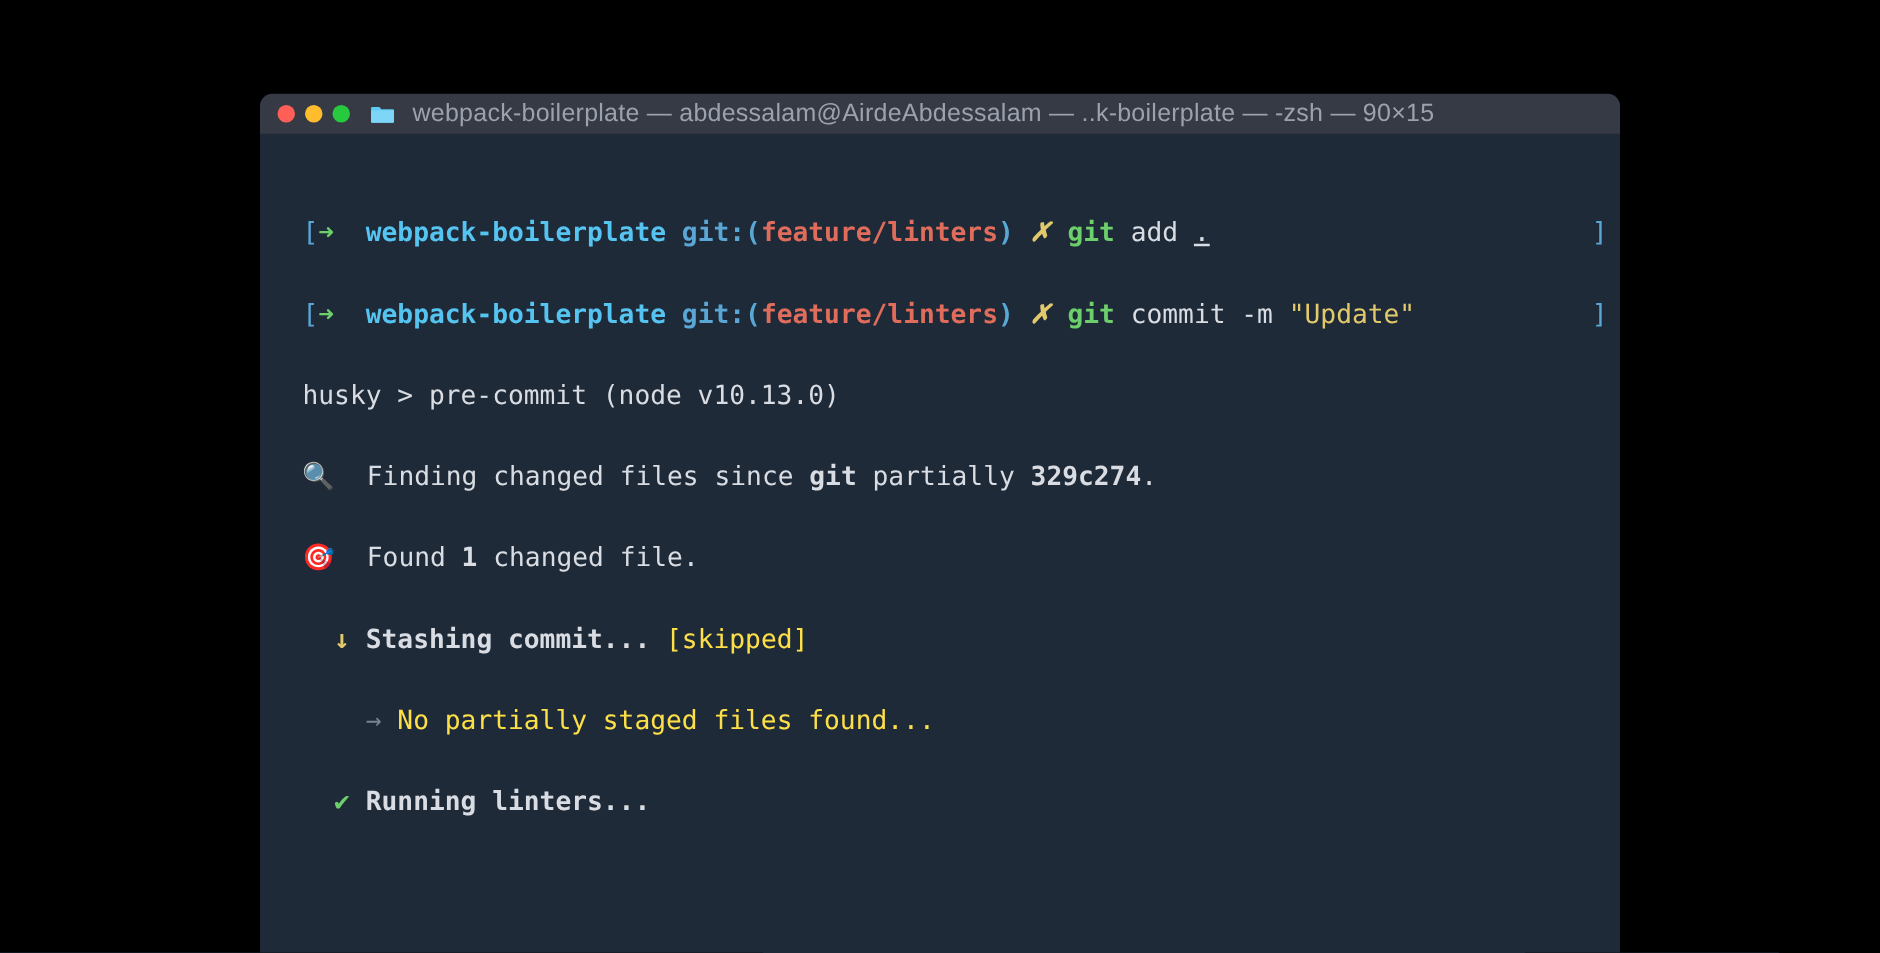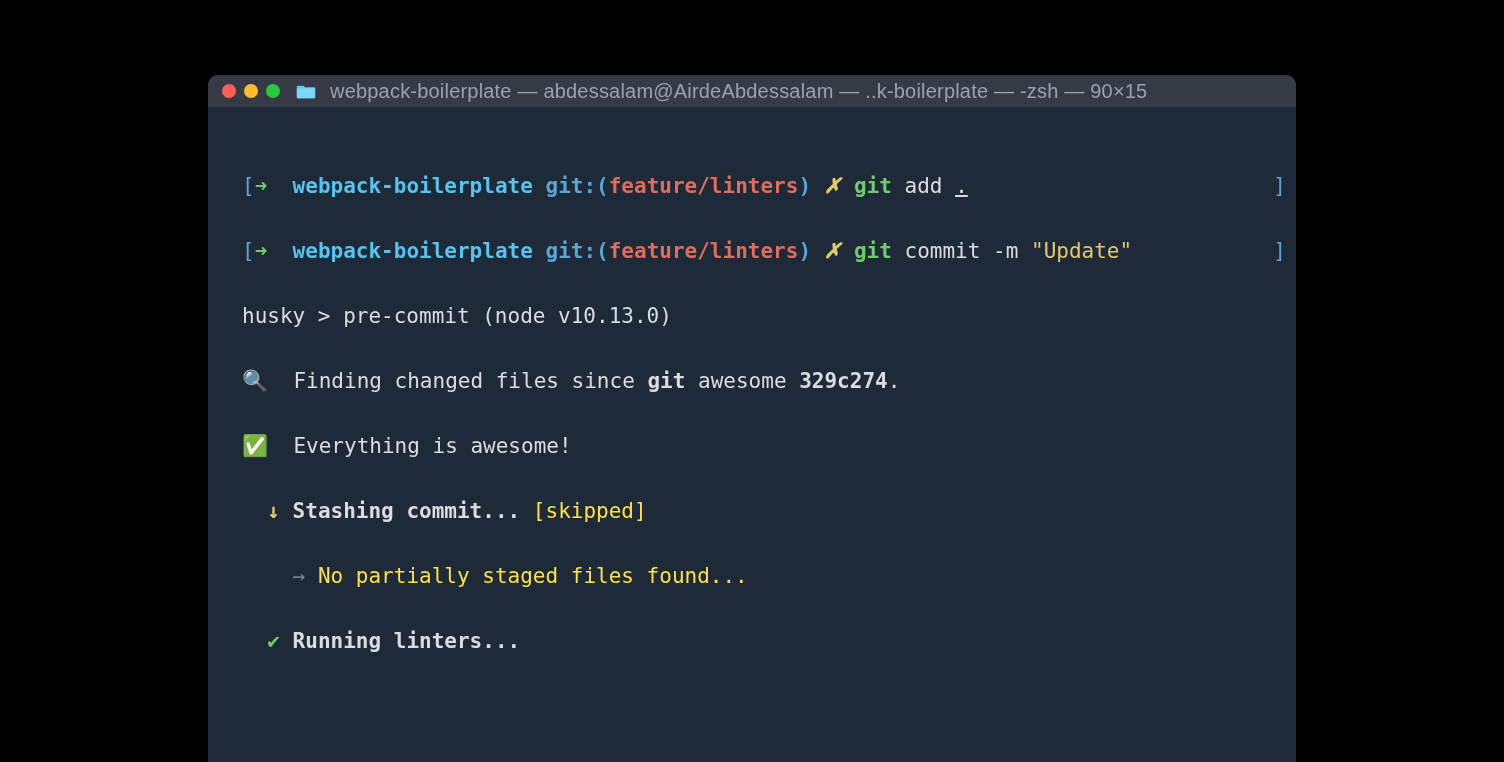--- a/index.html
+++ b/index.html
@@ -90,22 +90,22 @@
       <path d="M2 2 h7 l2 2 h11 a1 1 0 0 1 1 1 v11 a1 1 0 0 1 -1 1 H2 a1 1 0 0 1 -1 -1 V3 a1 1 0 0 1 1 -1 z" fill="#5ec9f2"></path>
       <path d="M1 5 h22 v11 a1 1 0 0 1 -1 1 H2 a1 1 0 0 1 -1 -1 z" fill="#7dd6f6"></path>
     </svg>
     <div class="title-text">webpack-boilerplate — abdessalam@AirdeAbdessalam — ..k-boilerplate — -zsh — 90×15</div>
   </div>
 
   <div class="terminal-body">
 <span class="line"><span class="bracket">[</span><span class="arrow">➜</span>  <span class="dir">webpack-boilerplate</span> <span class="gitlabel">git:</span><span class="paren">(</span><span class="branch">feature/linters</span><span class="paren">)</span> <span class="x">✗</span> <span class="cmd">git</span> <span class="arg">add </span><span class="arg ul">.</span><span class="right-b">]</span></span>
 <span class="line"><span class="bracket">[</span><span class="arrow">➜</span>  <span class="dir">webpack-boilerplate</span> <span class="gitlabel">git:</span><span class="paren">(</span><span class="branch">feature/linters</span><span class="paren">)</span> <span class="x">✗</span> <span class="cmd">git</span> <span class="arg">commit -m </span><span class="yellow-str">"Update"</span><span class="right-b">]</span></span>
 <span class="line plain">husky &gt; pre-commit (node v10.13.0)</span>
-<span class="line"><span class="plain">🔍  Finding changed files since </span><span class="plain bold">git</span><span class="plain"> awesome </span><span class="plain bold">329c274</span><span class="plain">.</span></span>
-<span class="line plain">✅  Everything is awesome!</span>
+<span class="line"><span class="plain">🔍  Finding changed files since </span><span class="plain bold">git</span><span class="plain"> partially </span><span class="plain bold">329c274</span><span class="plain">.</span></span>
+<span class="line"><span class="plain">🎯  Found </span><span class="plain bold">1</span><span class="plain"> changed file.</span></span>
 <span class="line">  <span class="yarrow">↓</span> <span class="plain bold">Stashing commit...</span> <span class="dim">[skipped]</span></span>
 <span class="line">    <span class="darrow">→</span> <span class="dim">No partially staged files found...</span></span>
 <span class="line">  <span class="check">✔</span> <span class="plain bold">Running linters...</span></span>
 
 
 
   </div>
 </div>
 
 </body></html>

